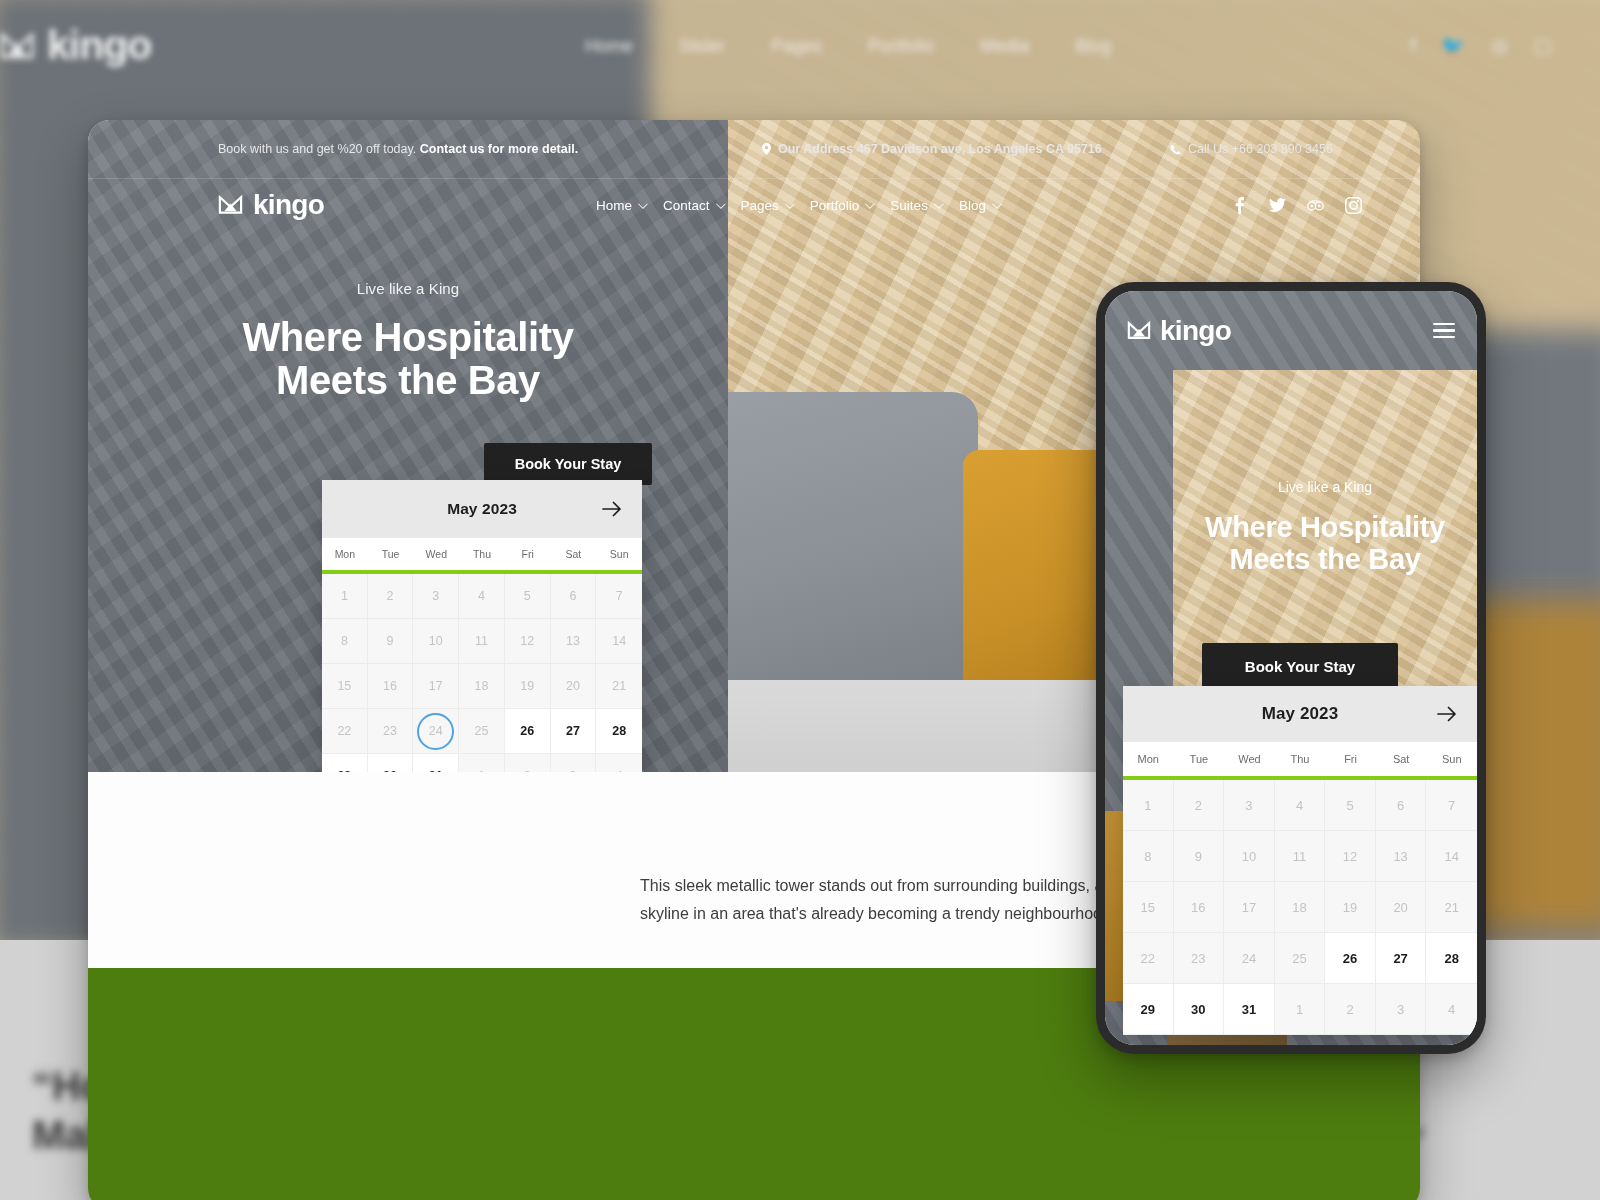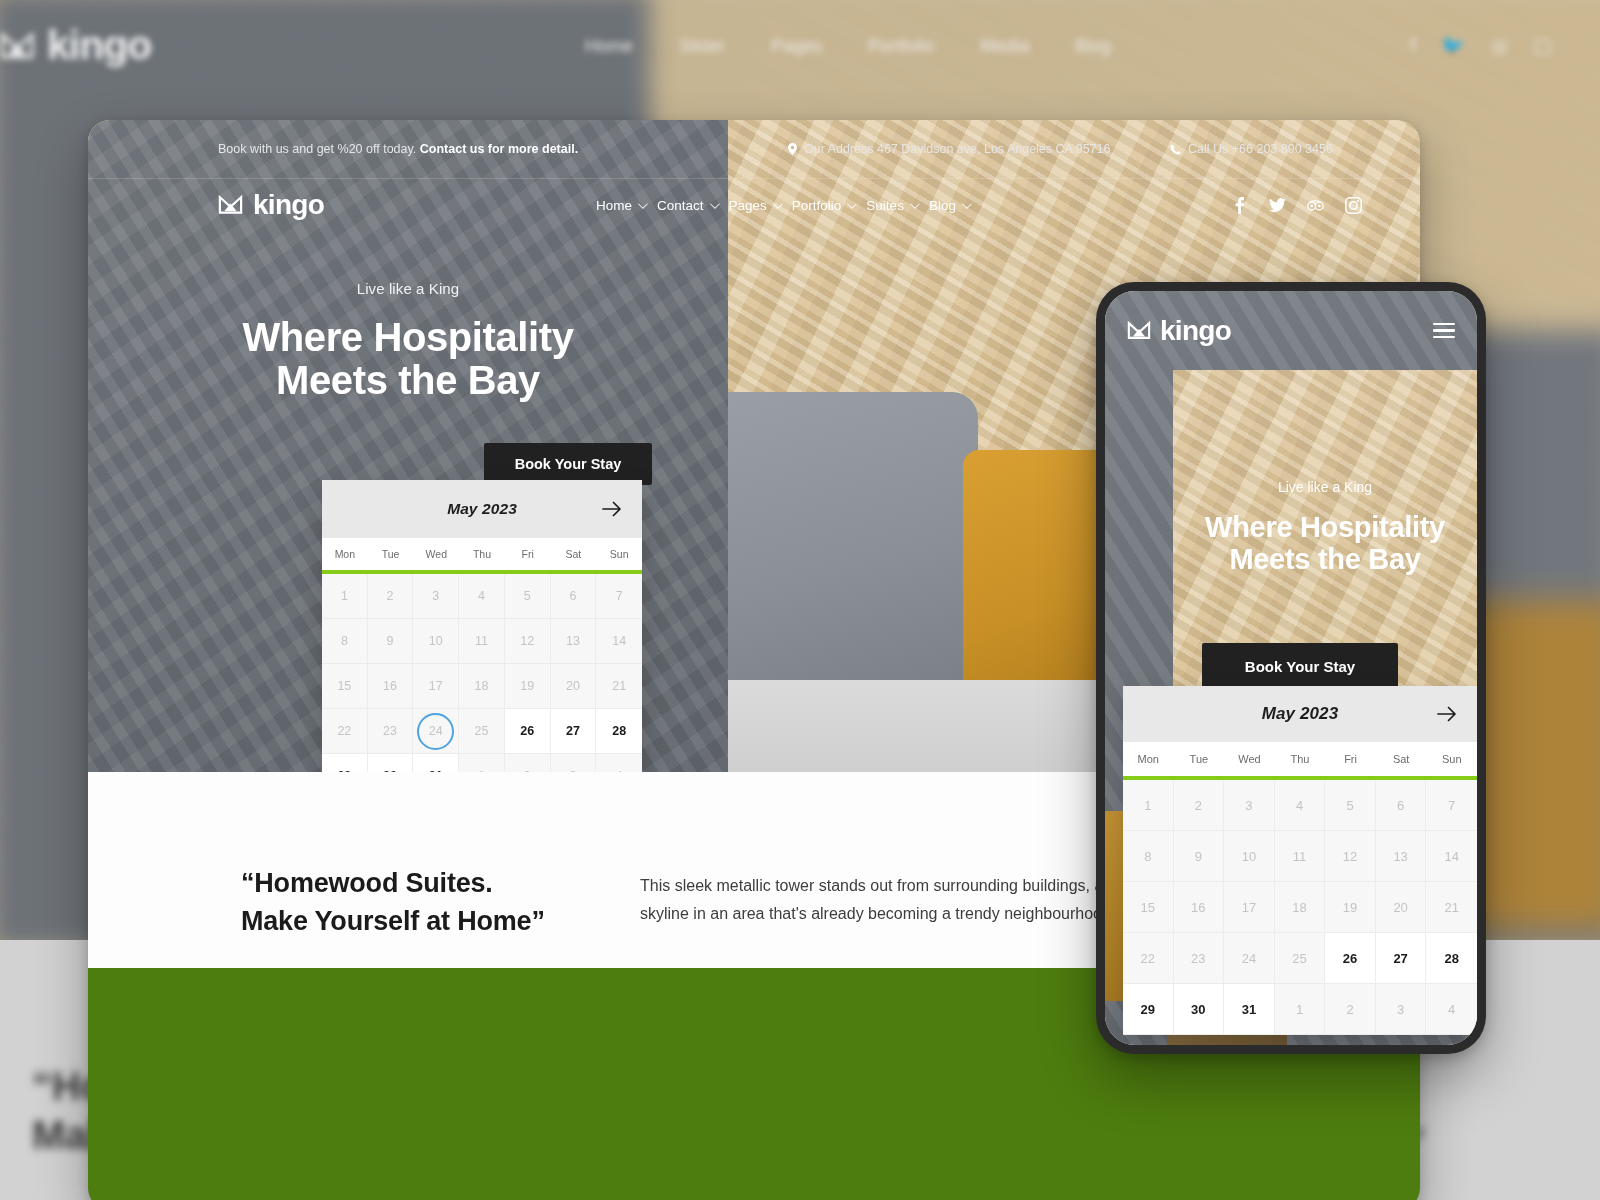--- a/index.html
+++ b/index.html
@@ -113,32 +113,32 @@
       repeating-linear-gradient(-35deg, rgba(255,255,255,.035) 0 16px, rgba(0,0,0,.035) 16px 34px),
       linear-gradient(160deg, #787d84 0%, #6f747b 45%, #646970 100%);
   }
 
   .dt-topbar {
     position: absolute; left: 0; top: 0; width: 1332px; height: 58px;
     display: flex; align-items: center; color: #e7e7e8; font-size: 12.5px;
   }
   .dt-topbar .tb-promo { position: absolute; left: 130px; white-space: nowrap; }
   .dt-topbar .tb-promo b { font-weight: 700; color: #fff; }
-  .dt-topbar .tb-addr { position: absolute; left: 700px; display: flex; align-items: center; gap: 7px; white-space: nowrap; }
+  .dt-topbar .tb-addr { position: absolute; left: 674px; display: flex; align-items: center; gap: 7px; white-space: nowrap; font-weight: bold; }
   .dt-topbar .tb-phone { position: absolute; left: 1082px; display: flex; align-items: center; gap: 7px; white-space: nowrap; }
   .tb-divider { position: absolute; left: 0; top: 58px; width: 1332px; height: 1px; background: rgba(255,255,255,.16); }
 
   .dt-navbar {
     position: absolute; left: 0; top: 58px; width: 1332px; height: 54px;
     display: flex; align-items: center;
   }
   .dt-logo { position: absolute; left: 130px; display: flex; align-items: center; gap: 10px; }
   .dt-logo .lw { width: 25px; height: 22px; }
   .dt-logo .lt { font-size: 28px; font-weight: 600; letter-spacing: -.7px; color: #fff; }
-  .dt-nav { position: absolute; left: 508px; display: flex; align-items: flex-end; gap: 12px; }
+  .dt-nav { position: absolute; left: 508px; display: flex; align-items: flex-end; gap: 18px; }
   .dt-nav .navitem {
     display: flex; align-items: center; gap: 6px;
     font-size: 13.5px; color: #fff; white-space: nowrap;
   }
   .chev { width: 7px; height: 7px; border-right: 1.4px solid rgba(255,255,255,.85);
           border-bottom: 1.4px solid rgba(255,255,255,.85);
           transform: rotate(45deg) translateY(-2px); }
   .dt-social { position: absolute; right: 58px; display: flex; align-items: center; gap: 21px; color: #fff; }
   .dt-social .si { width: 17px; height: 17px; display: flex; align-items: center; justify-content: center; }
 
@@ -155,21 +155,21 @@
   
   .cal {
     position: absolute; left: 234px; top: 360px; width: 320px;
     background: #fff; box-shadow: 0 12px 26px rgba(0,0,0,.20);
     font-family: "Liberation Sans", sans-serif;
   }
   .cal-head {
     height: 58px; background: #e8e8e8;
     display: flex; align-items: center; justify-content: center; position: relative;
   }
-  .cal-month { font-size: 15.5px; font-weight: 700; color: #1e1e1e; letter-spacing: .1px; font-style: italic; }
+  .cal-month { font-size: 15.5px; font-weight: 700; color: #1e1e1e; letter-spacing: .1px; }
   .cal-next { position: absolute; right: 18px; top: 50%; transform: translateY(-50%);
               width: 24px; height: 24px; cursor: pointer; }
   .cal-dows { display: grid; grid-template-columns: repeat(7,1fr); background: #fff;
               border-bottom: 4px solid #84cc16; }
   .cal-dows div { height: 32px; display: flex; align-items: center; justify-content: center;
                   font-size: 10.5px; color: #6c6c6c; }
   .cal-grid { display: grid; grid-template-columns: repeat(7,1fr); }
   .cal-cell {
     height: 45px; display: flex; align-items: center; justify-content: center;
     font-size: 12.5px; position: relative;
@@ -452,22 +452,20 @@
             <div class="cal-cell active">31</div>
             <div class="cal-cell">1</div>
             <div class="cal-cell">2</div>
             <div class="cal-cell">3</div>
             <div class="cal-cell">4</div>
           </div>
       </div>
     </div>
 
     <div class="dt-content">
-      <div class="dt-quote">“Homewood Suites.
-Make Yourself at Home”</div>
       <div class="dt-para">This sleek metallic tower stands out from surrounding buildings, and is set to transform the skyline in an area that's already becoming a trendy neighbourhood for locals and expats.</div>
     </div>
   </div>
 
   <div class="phone">
     <div class="phone-screen">
       <div class="ph-grey"></div>
       <div class="ph-gold"></div>
       <div class="ph-dark"></div>
       <div class="ph-bed"></div>

